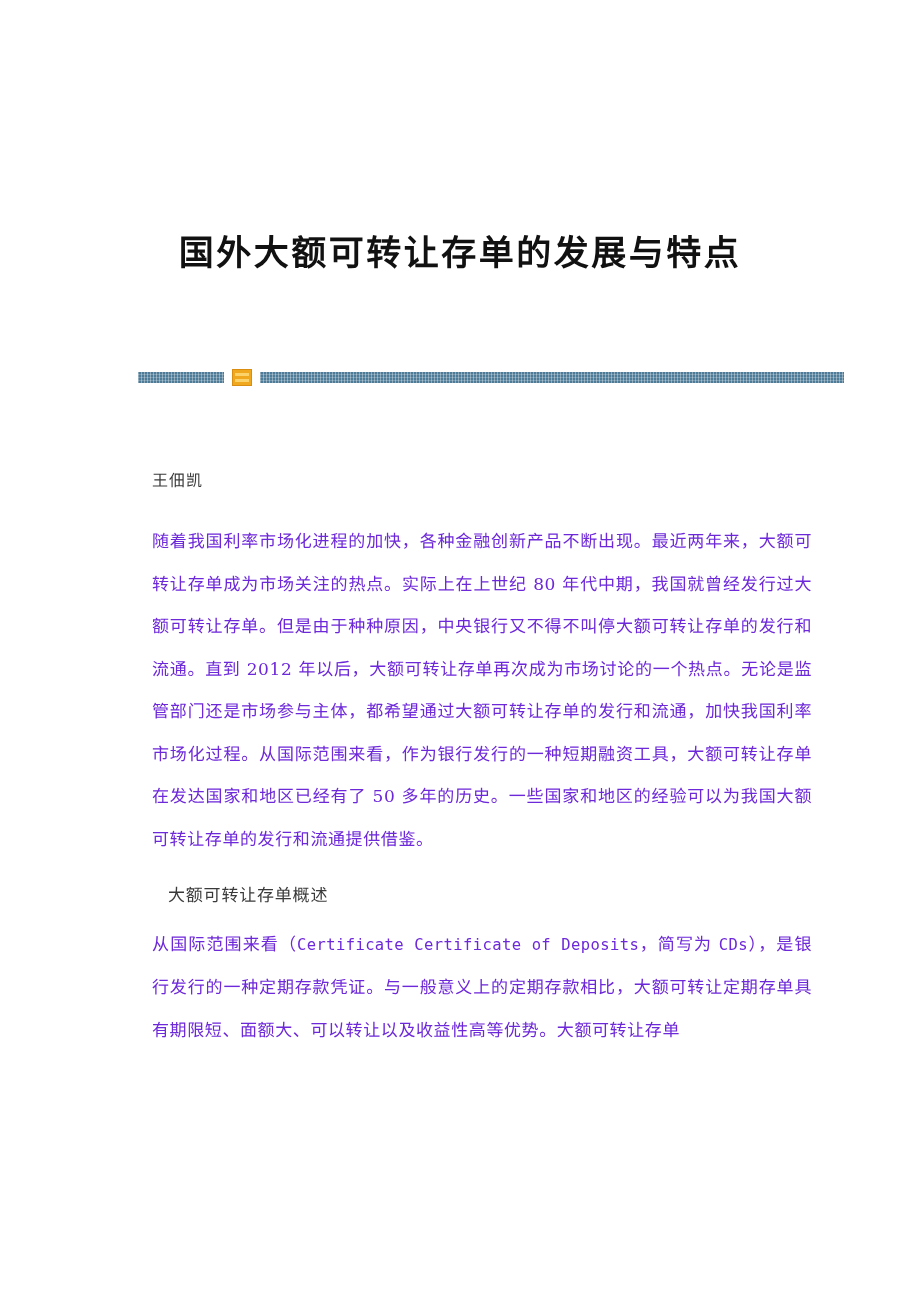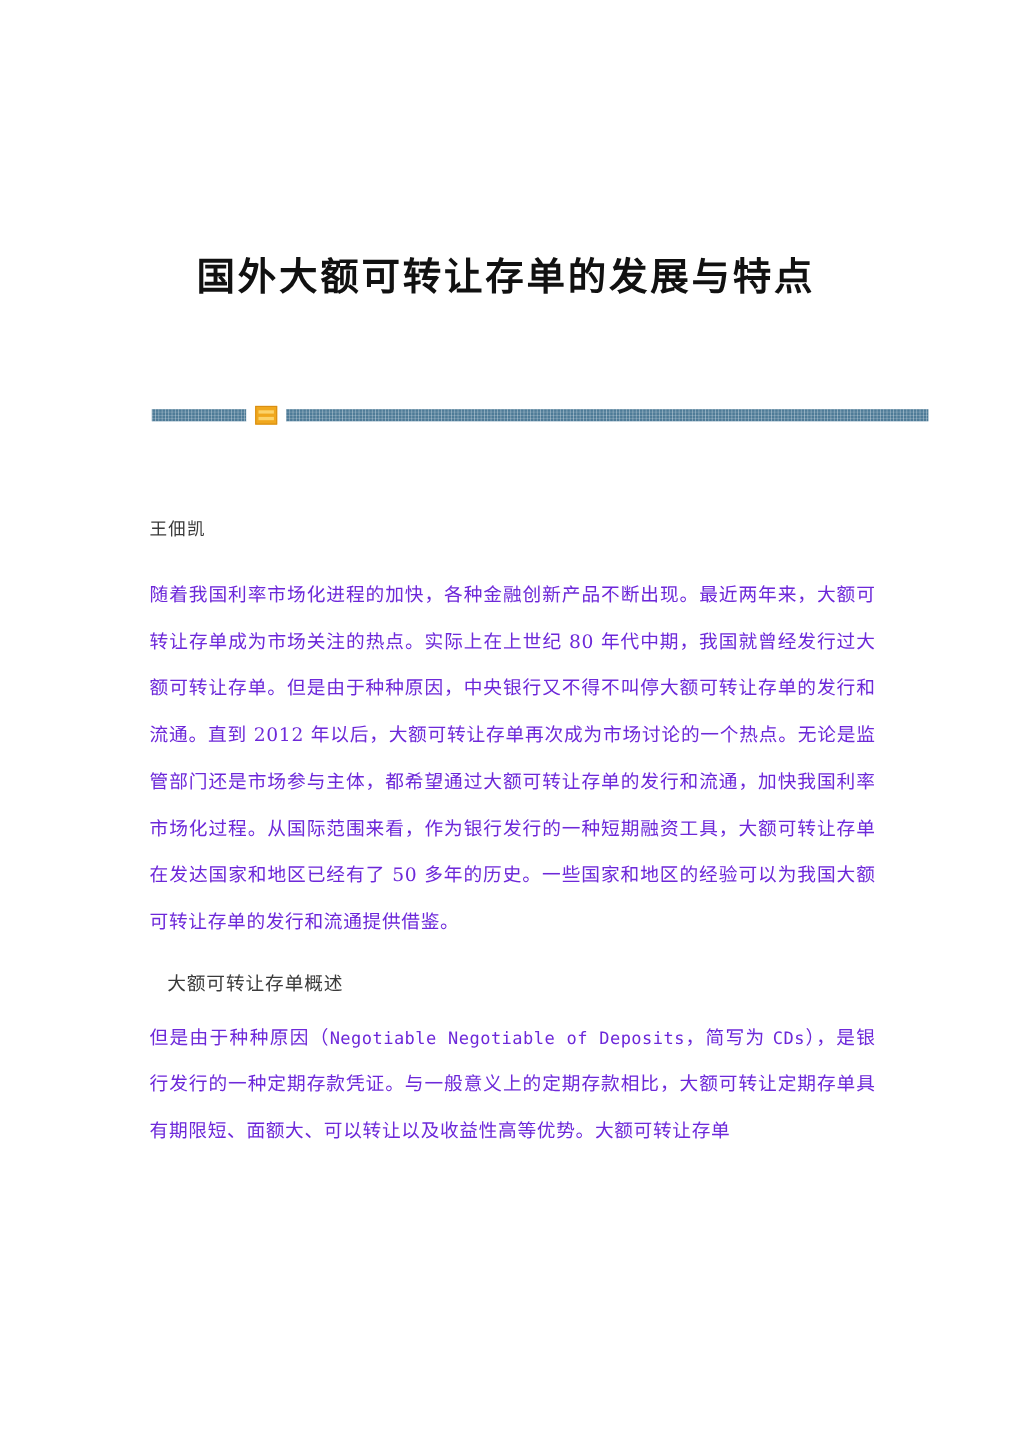--- a/index.html
+++ b/index.html
@@ -81,21 +81,21 @@
     content: "";
     position: absolute;
     left: 2px; right: 2px; bottom: 3px;
     height: 3px;
     background: #fcd36a;
   }
 
   
   .content {
     position: absolute;
-    left: 136px;
+    left: 152px;
     top: 470px;
     width: 660px;
   }
   .byline {
     font-family: "DejaVu Sans", "Liberation Sans", sans-serif;
     font-size: 16px;
     color: #3a3a3a;
     letter-spacing: 1px;
     margin: 0 0 28px 0;
     line-height: 1.4;
@@ -142,16 +142,16 @@
   </div>
 
   <div class="content">
 
     <p class="byline">王佃凯</p>
 
     <p class="para">随着我国利率市场化进程的加快，各种金融创新产品不断出现。最近两年来，大额可转让存单成为市场关注的热点。实际上在上世纪 80 年代中期，我国就曾经发行过大额可转让存单。但是由于种种原因，中央银行又不得不叫停大额可转让存单的发行和流通。直到 2012 年以后，大额可转让存单再次成为市场讨论的一个热点。无论是监管部门还是市场参与主体，都希望通过大额可转让存单的发行和流通，加快我国利率市场化过程。从国际范围来看，作为银行发行的一种短期融资工具，大额可转让存单在发达国家和地区已经有了 50 多年的历史。一些国家和地区的经验可以为我国大额可转让存单的发行和流通提供借鉴。</p>
 
     <h2 class="subheading">大额可转让存单概述</h2>
 
-    <p class="para para-tight"><span>但是由于种种原因（</span><span class="en">Negotiable Negotiable of Deposits</span><span>，简写为 </span><span class="en">CDs</span><span>），是银行发行的一种定期存款凭证。与一般意义上的定期存款相比，大额可转让定期存单具有期限短、面额大、可以转让以及收益性高等优势。大额可转让存单</span></p>
+    <p class="para para-tight"><span>从国际范围来看（</span><span class="en">Certificate Certificate of Deposits</span><span>，简写为 </span><span class="en">CDs</span><span>），是银行发行的一种定期存款凭证。与一般意义上的定期存款相比，大额可转让定期存单具有期限短、面额大、可以转让以及收益性高等优势。大额可转让存单</span></p>
 
   </div>
 </div>
 
 </body></html>

